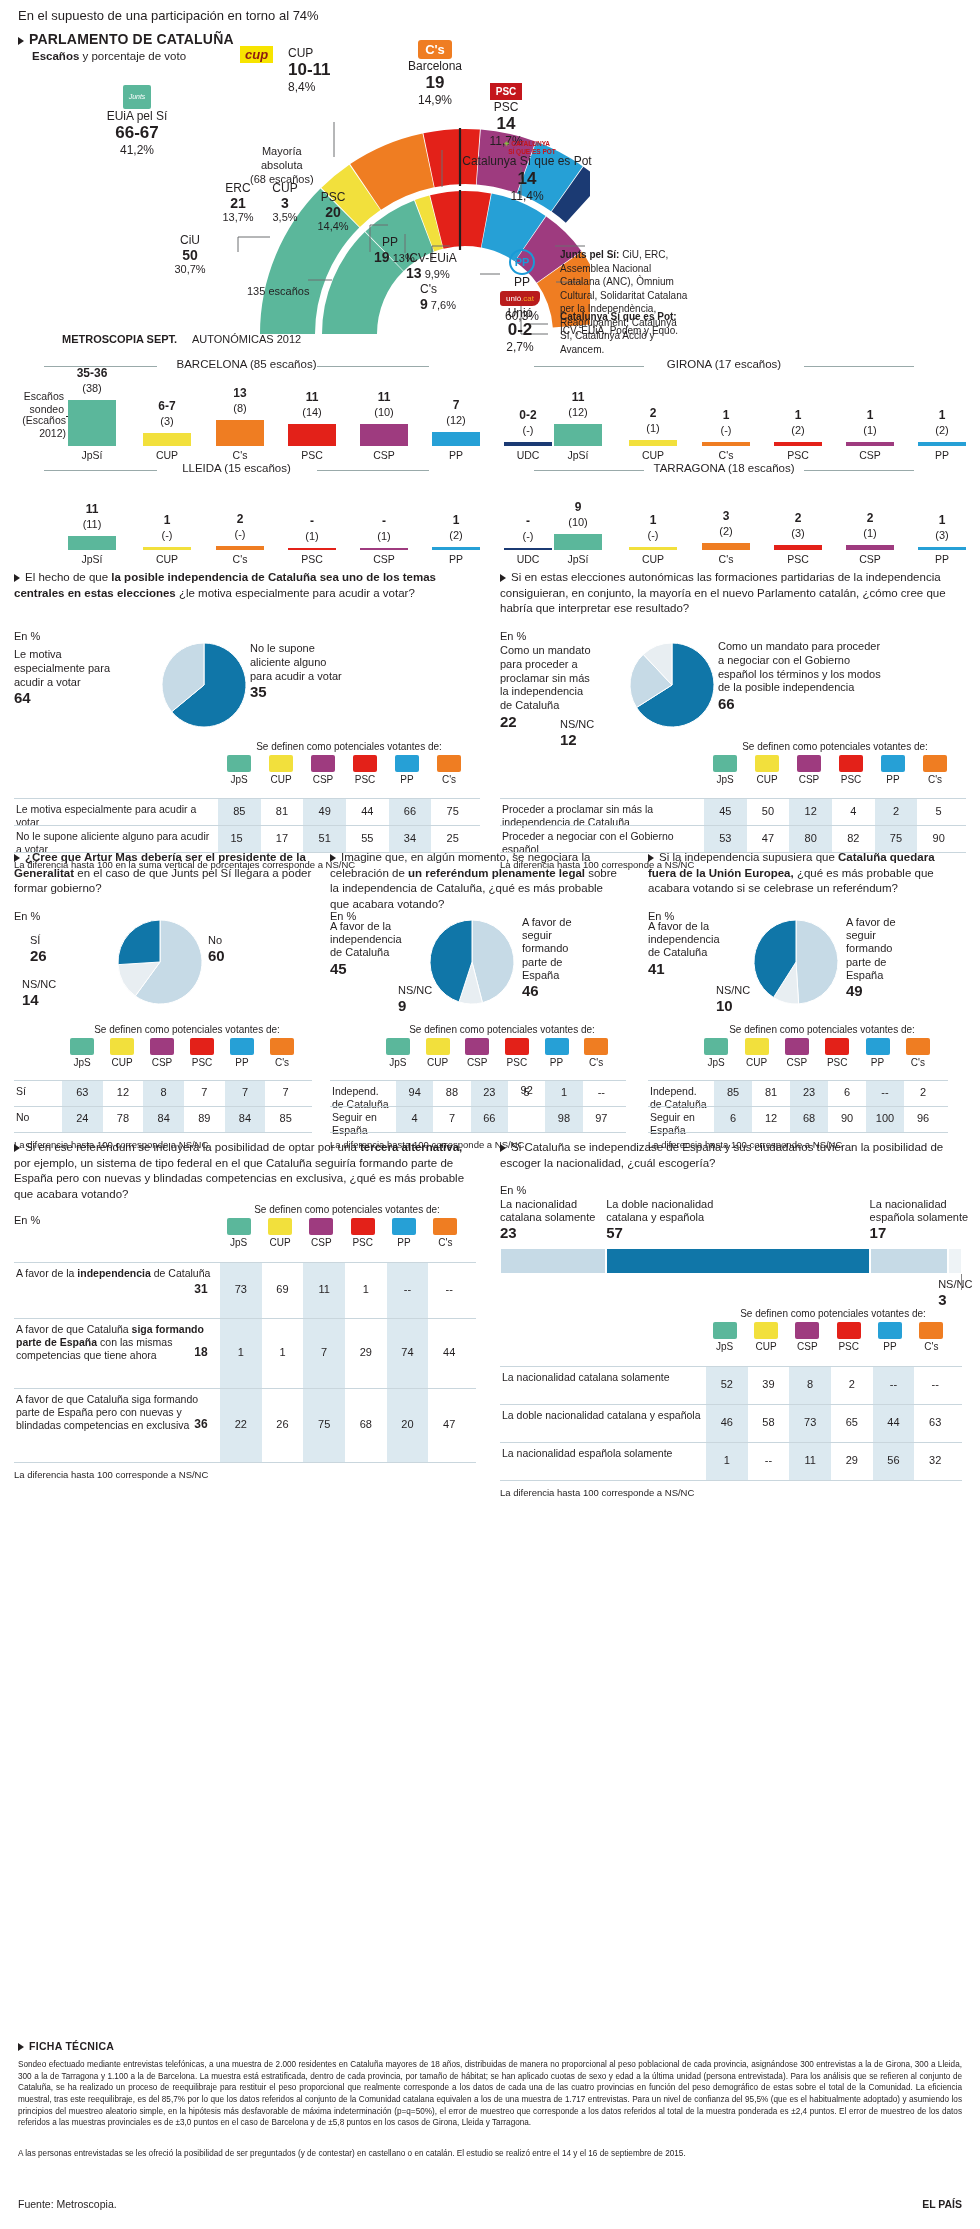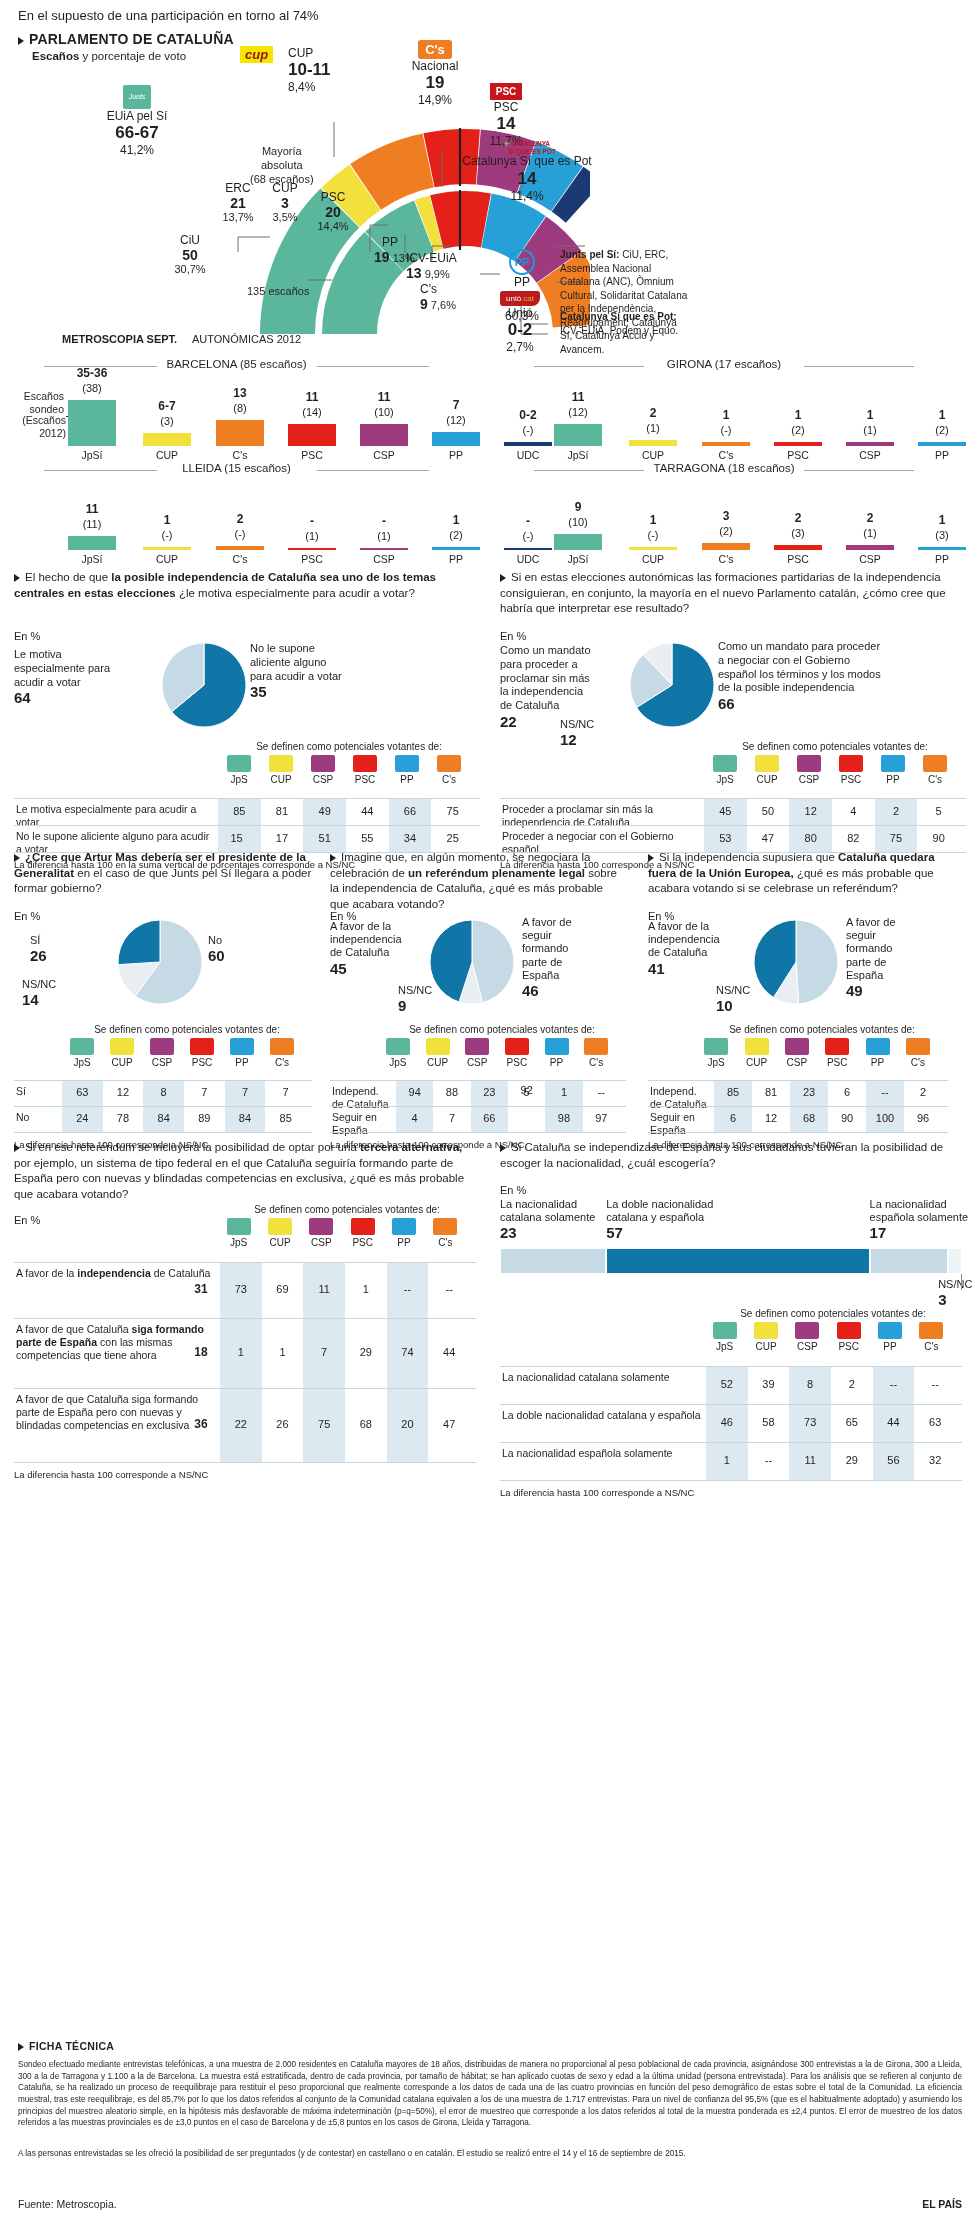--- a/index.html
+++ b/index.html
@@ -99,21 +99,21 @@
   <span class="abs" style="left:0;top:0;background:#f7e400;color:#8c1a11;font-weight:bold;font-size:13px;padding:1px 5px;font-style:italic;">cup</span>
   <div class="abs" style="left:48px;top:0;">
     <div class="plabel">CUP</div>
     <div class="numbig">10-11</div>
     <div class="pct">8,4%</div>
   </div>
 </div>
 
 <div class="abs" style="left:380px; top:40px; text-align:center; width:110px;">
   <div style="display:inline-block;background:#ef7d22;color:#fff;font-weight:bold;font-size:13px;padding:2px 7px;border-radius:3px;">C's</div>
-  <div class="plabel">Nacional</div>
+  <div class="plabel">Barcelona</div>
   <div class="numbig">19</div>
   <div class="pct">14,9%</div>
 </div>
 
 <div class="abs" style="left:466px; top:83px; text-align:center; width:80px;">
   <div style="display:inline-block;background:#c4161c;color:#fff;font-weight:bold;font-size:10px;padding:3px 6px;">PSC</div>
   <div class="plabel">PSC</div>
   <div class="numbig">14</div>
   <div class="pct">11,7%</div>
 </div>
@@ -196,21 +196,21 @@
             <div>Escaños</div>
       <div>sondeo</div>
     </div>
     <div style="position:absolute;left:0;top:46px;font-size:10.5px;text-align:right;width:62px;line-height:1.25;">
             <div>(Escaños</div>
       <div>2012)</div>
     </div>
     <div style="position:absolute;left:62px;top:48px;width:22px;height:1px;background:#231f20;"></div>
     <div style="position:absolute;left:82px;top:45px;border-left:5px solid #231f20;border-top:3px solid transparent;border-bottom:3px solid transparent;"></div>
     <div style="position:absolute;left:40px;top:-2px;width:385px;height:1px;background:#9aa;"></div>
-    <div style="position:absolute;left:152.5px;top:-10px;width:160px;text-align:center;background:#fff;" class="prov-head">BARCELONA (85 escaños)</div>
+    <div style="position:absolute;left:152.5px;top:-10px;width:160px;text-align:right;background:#fff;" class="prov-head">BARCELONA (85 escaños)</div>
     <div style="position:absolute;left:64px;top:32px;width:48px;height:46px;background:#5bb79b;"></div>
     <div style="position:absolute;left:52px;top:-2px;width:72px;text-align:center;" class="seatnum">35-36</div>
     <div style="position:absolute;left:52px;top:14px;width:72px;text-align:center;" class="seatold">(38)</div>
     <div style="position:absolute;left:52px;top:81px;width:72px;text-align:center;" class="ptick">JpSí</div>
     <div style="position:absolute;left:139px;top:65px;width:48px;height:13px;background:#f2e03c;"></div>
     <div style="position:absolute;left:127px;top:31px;width:72px;text-align:center;" class="seatnum">6-7</div>
     <div style="position:absolute;left:127px;top:47px;width:72px;text-align:center;" class="seatold">(3)</div>
     <div style="position:absolute;left:127px;top:81px;width:72px;text-align:center;" class="ptick">CUP</div>
     <div style="position:absolute;left:212px;top:52px;width:48px;height:26px;background:#ef7d22;"></div>
     <div style="position:absolute;left:200px;top:18px;width:72px;text-align:center;" class="seatnum">13</div>

